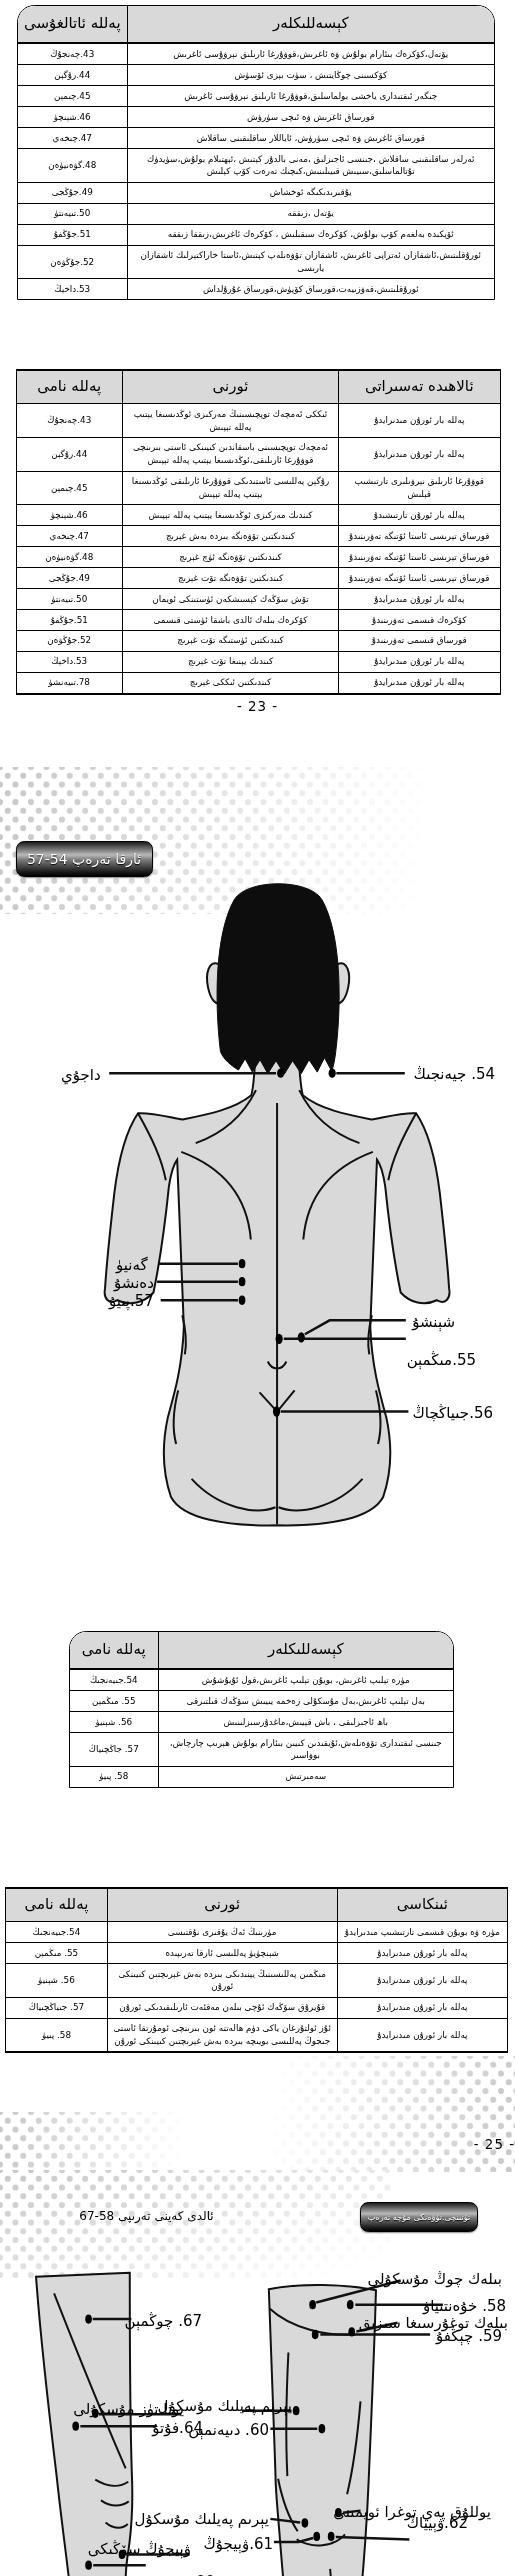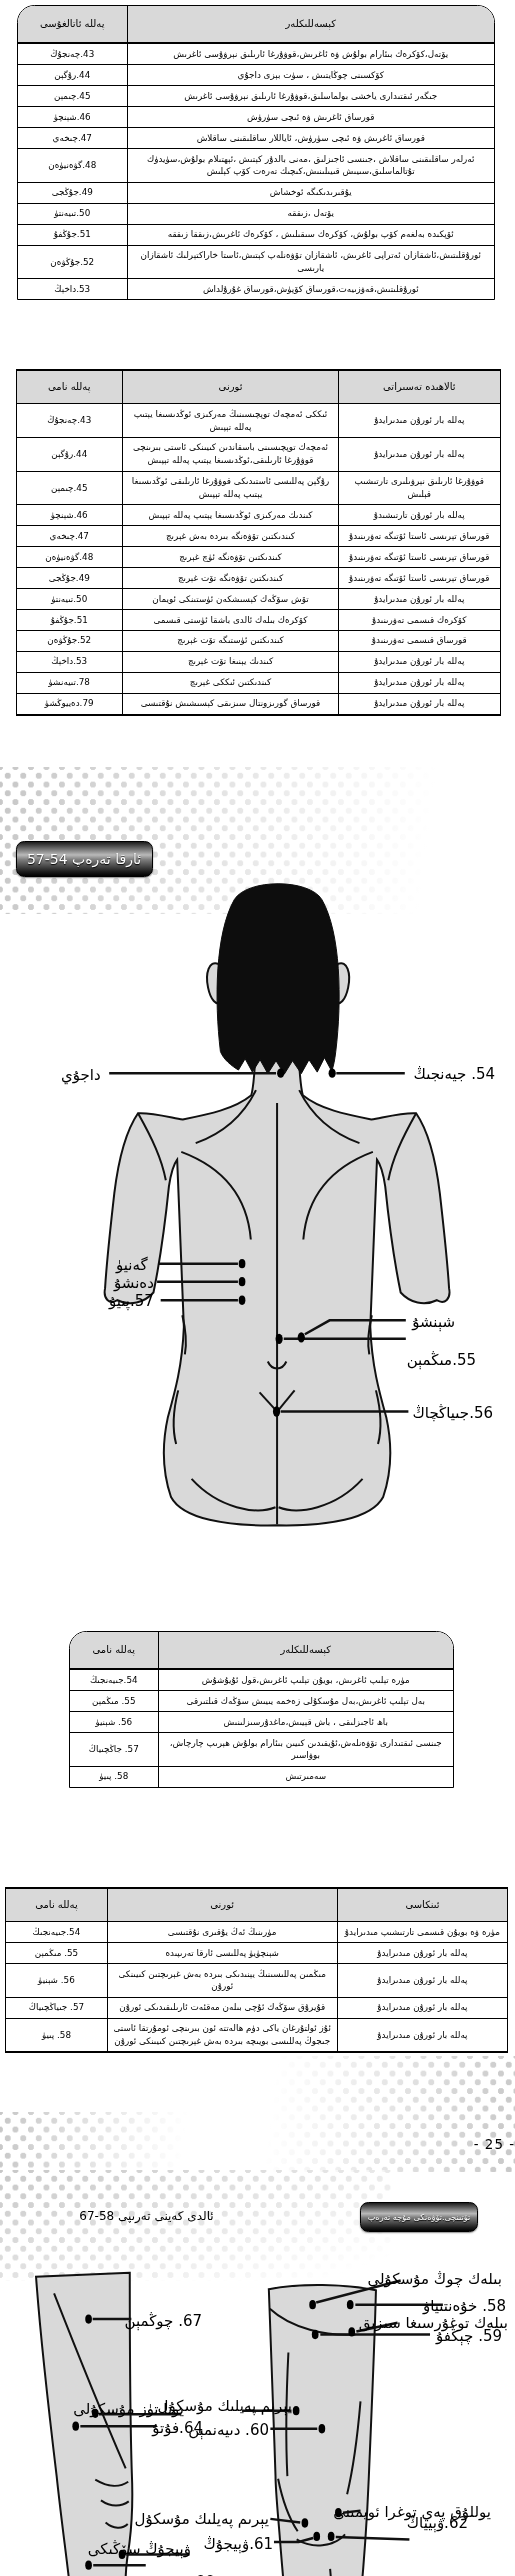--- a/index.html
+++ b/index.html
@@ -4,21 +4,21 @@
 <style>
   html,body{margin:0;padding:0;background:#fff;}
   #page{position:relative;width:515px;height:2861px;background:#ffffff;
         font-family:"DejaVu Sans","Liberation Sans",sans-serif;color:#000;overflow:hidden;}
 
   
   .tblwrap{position:absolute;}
   table.pt{border-collapse:collapse;width:100%;table-layout:fixed;background:#fff;}
   table.pt td,table.pt th{direction:rtl;text-align:center;vertical-align:middle;
        font-size:8.8px;line-height:1.45;padding:3.6px 5.2px;word-wrap:break-word;}
-  table.pt th{background:#d9d9d9;font-size:10px;font-weight:normal;}
+  table.pt th{background:#d9d9d9;font-size:15px;font-weight:normal;}
   
   .rnd{border:1px solid #000;border-radius:17.5px 17.5px 0 0;overflow:hidden;}
   .rnd th{border-bottom:2.1px double #000;height:29px;}
   .rnd td{border-top:0.8px solid #000;}
   .rnd td.namecol,.rnd th.namecol{border-right:0.8px solid #000;}
   .rnd th.namecol{border-right:1px solid #000;}
   
   .dbl{border-top:2.6px double #000;border-bottom:2.6px double #000;
        border-left:0.5px solid #000;border-right:0.5px solid #000;}
   .dbl th{border-bottom:1.3px solid #000;height:25px;}
@@ -65,21 +65,21 @@
         </tr>
       </thead>
       <tbody>
 
       <tr>
           <td class="namecol">43.چەنجۇڭ</td>
           <td>يۆتەل،كۆكرەك بىئارام بولۇش ۋە ئاغرىش،قوۋۇرغا ئارىلىق نېرۋۇسى ئاغرىش</td>
         </tr>
           <tr>
           <td class="namecol">44.رۇگېن</td>
-          <td>كۆكسىنى چوڭايتىش ، سۈت بېزى داجۇي</td>
+          <td>كۆكسىنى چوڭايتىش ، سۈت بېزى ئۆسۈش</td>
         </tr>
           <tr>
           <td class="namecol">45.چىمېن</td>
           <td>جىگەر ئىقتىدارى ياخشى بولماسلىق،قوۋۇرغا ئارىلىق نېرۋۇسى ئاغرىش</td>
         </tr>
           <tr>
           <td class="namecol">46.شېنچۈ</td>
           <td>قورساق ئاغرىش ۋە ئىچى سۈرۈش</td>
         </tr>
           <tr>
@@ -183,29 +183,25 @@
           <tr>
           <td class="c1 namecol">53.داخېڭ</td>
           <td class="c2">كىندىك يېنىغا تۆت غېرىچ</td>
           <td>پەللە بار ئورۇن مىدىرايدۇ</td>
         </tr>
           <tr>
           <td class="c1 namecol">78.تىيەنشۈ</td>
           <td class="c2">كىندىكتىن ئىككى غېرىچ</td>
           <td>پەللە بار ئورۇن مىدىرايدۇ</td>
         </tr>
-          <tr>
-          <td class="c1 namecol">79.دەييوڭشۈ</td>
-          <td class="c2">قورساق گورىزونتال سىزىقى كېسىشىش نۇقتىسى</td>
-          <td>پەللە بار ئورۇن مىدىرايدۇ</td>
-        </tr>
         </tbody>
     </table>
   </div>
 
+  <div class="pageno" style="top:699px;">- 23 -</div>
 
   <div class="halftone fadeR" style="left:0;top:767px;width:515px;height:147px;"></div>
 
   <div class="badge" style="left:15.5px;top:841px;width:135px;height:34px;font-size:14px;">ئارقا تەرەپ 54-57</div>
 
   <div class="figure" style="top:871px;height:670px;">
     <svg width="515" height="670" viewBox="0 0 1000 1300">
       <g fill="#d9d9d9" stroke="#111" stroke-width="2">
 
         <path d="M 497 330

